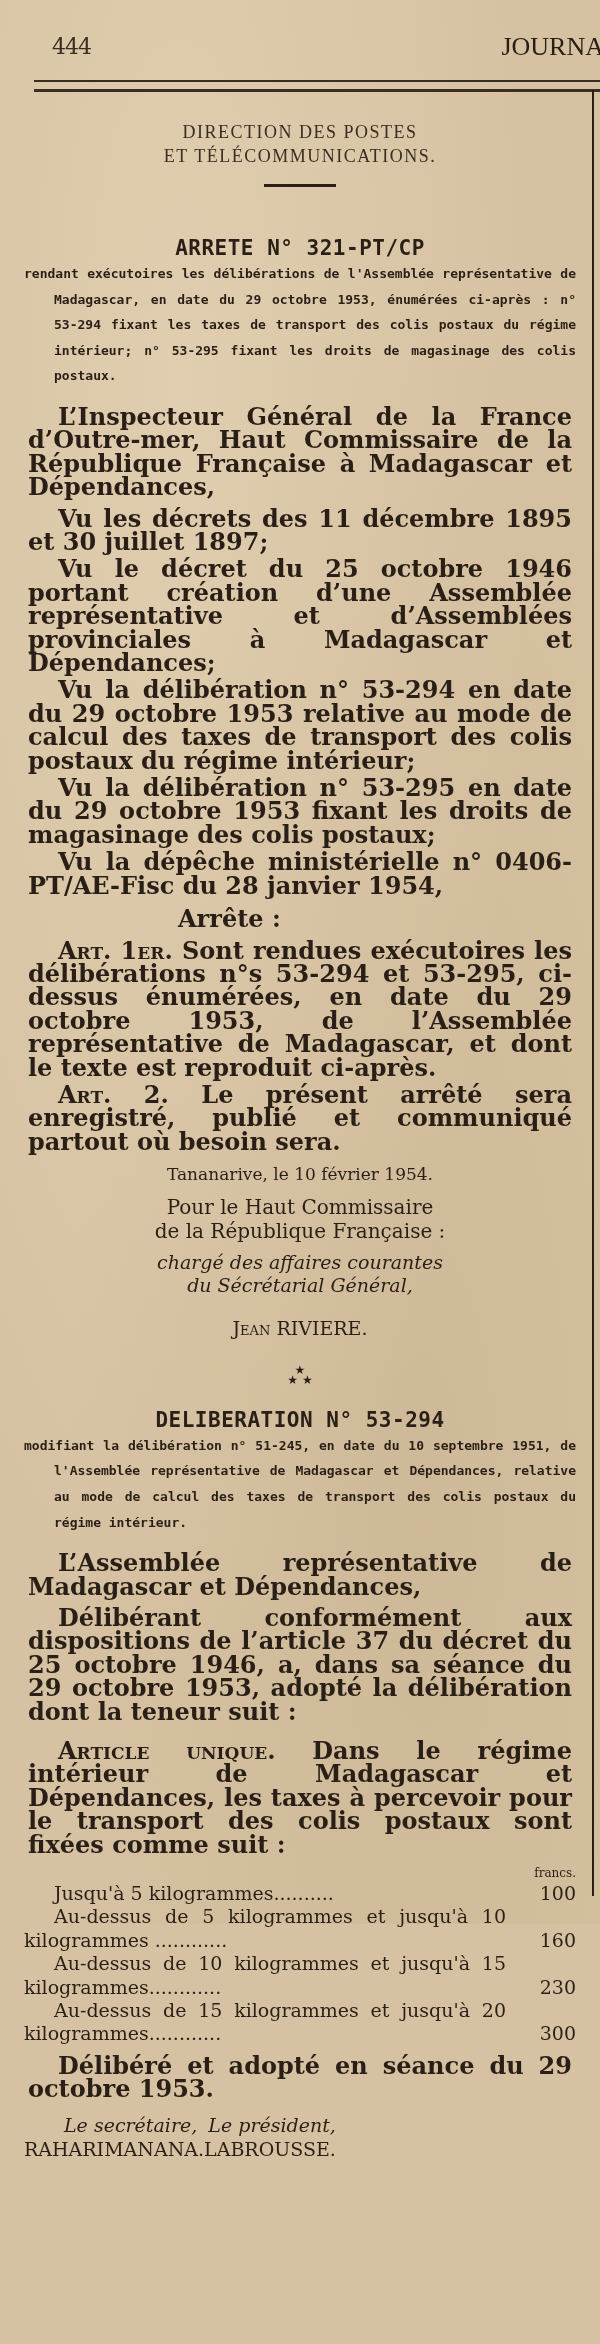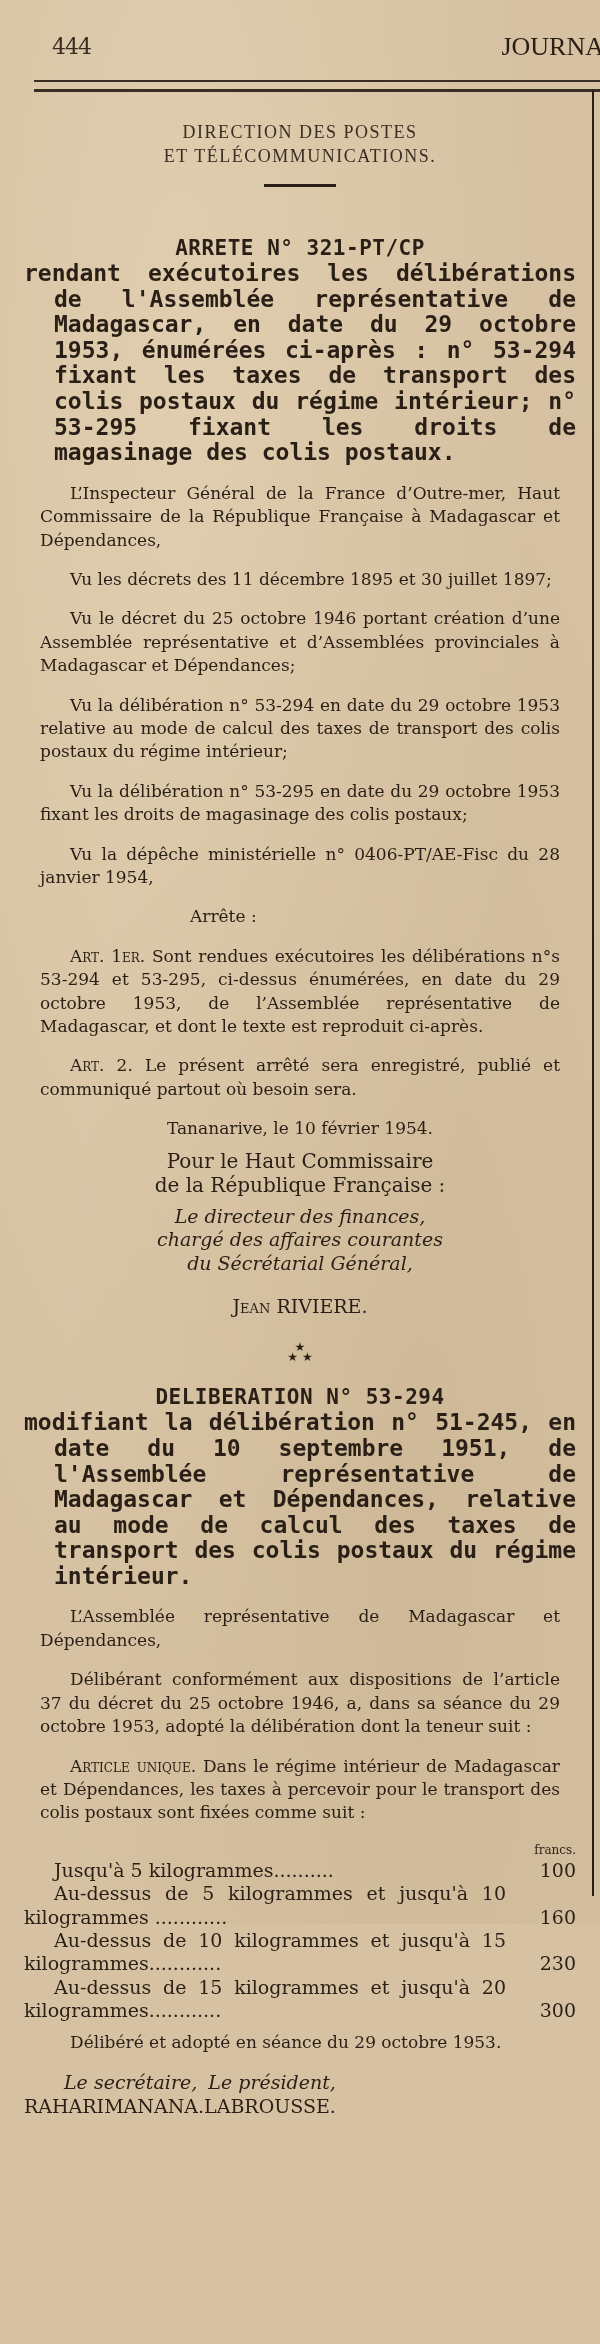--- a/index.html
+++ b/index.html
@@ -48,27 +48,27 @@
   .short-rule {
     width: 72px; height: 3px; background: #2a1f16; margin: 16px auto 0;
   }
   .title {
     font-family: "DejaVu Sans Mono", "Liberation Mono", monospace;
     font-weight: bold; font-size: 21px; text-align: center; letter-spacing: 0.5px;
     margin-top: 48px; line-height: 26px;
   }
   .abstract {
     font-family: "DejaVu Sans Mono", "Liberation Mono", monospace;
-    font-weight: bold; font-size: 23px; line-height: 25.6px;
+    font-weight: bold; font-size: 13px; line-height: 25.6px;
     text-align: justify; text-align-last: left;
     padding-left: 30px; text-indent: -30px;
   }
   .p {
-    text-align: justify; margin: 16px; text-indent: 30px;
-    font-family: "DejaVu Serif", serif; font-size: 17px; line-height: 23.4px;
+    text-align: justify; margin: 4px; text-indent: 30px;
+    font-family: "DejaVu Serif", serif; font-size: 24px; line-height: 23.4px; font-weight: bold;
   }
   .p.gap { margin-top: 16px; }
   .p.small-gap { margin-top: 8px; }
   .sc { font-variant: small-caps; }
   .arrete {
     text-align: left; padding-left: 150px; margin-top: 10px;
   }
   .sig {
     text-align: center; font-size: 19px; line-height: 23.4px;
   }
@@ -133,21 +133,20 @@
       <span class="sc">Art. 2.</span>
       <span>Le présent arrêté sera enregistré, publié et communiqué partout où besoin sera.</span>
     </p>
 
     <div class="sig place">Tananarive, le 10 février 1954.</div>
     <div class="sig for">
       <div>Pour le Haut Commissaire</div>
       <div>de la République Française :</div>
     </div>
     <div class="sig italic">
-      <div>Le directeur des finances,</div>
       <div>chargé des affaires courantes</div>
       <div>du Sécrétarial Général,</div>
     </div>
     <div class="sig name sc">Jean RIVIERE.</div>
 
     <div class="stars">
       <div>★</div>
         <div>★&nbsp;★</div>
     </div>
 

